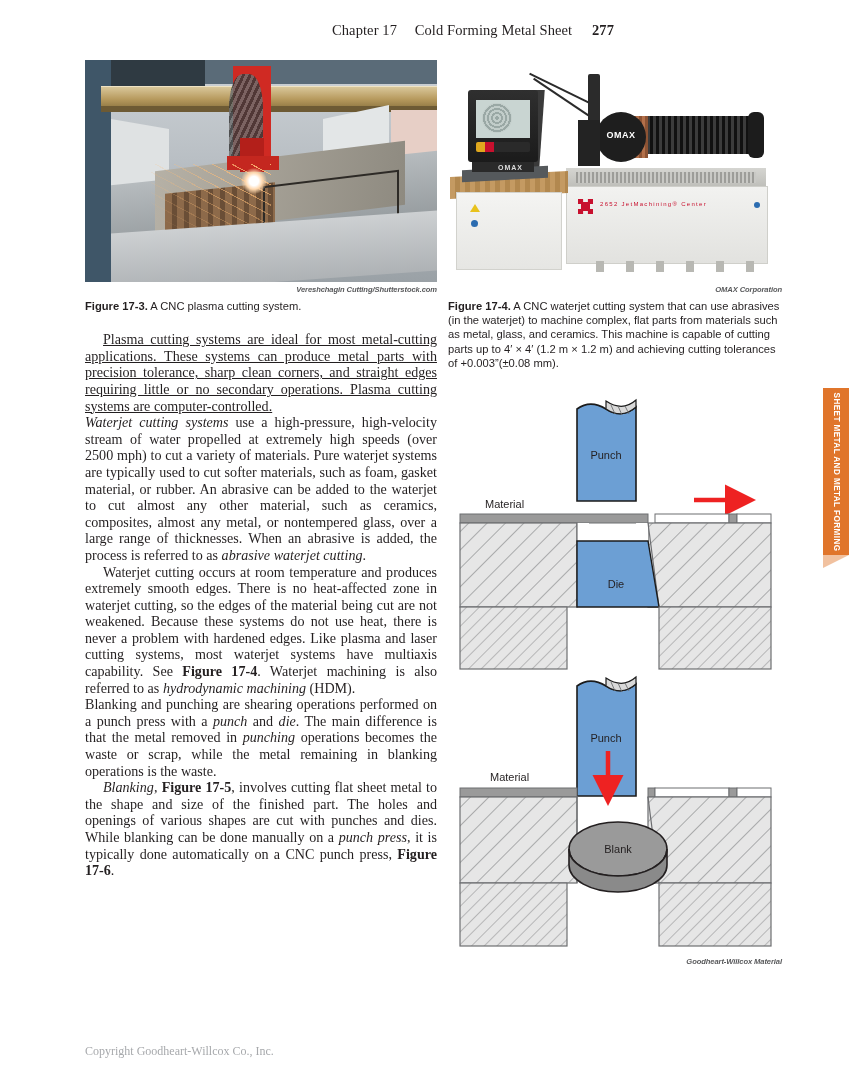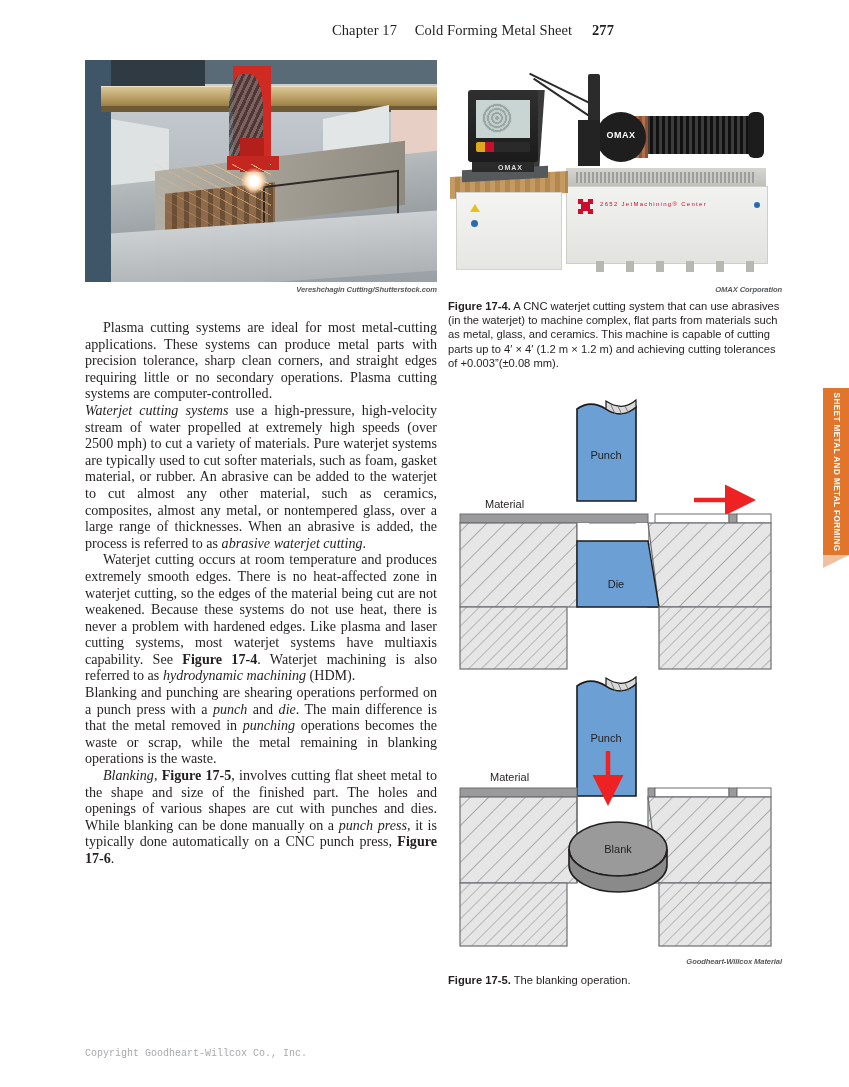--- a/index.html
+++ b/index.html
@@ -71,22 +71,22 @@
   .tab:after{
     content:"";position:absolute;left:0;bottom:-13px;
     width:0;height:0;border-style:solid;border-width:13px 26px 0 0;
     border-color:#e0752b transparent transparent transparent;
     opacity:.45;
   }
 
   
   .footer{
     position:absolute;left:85px;bottom:28px;
-    font-family:Liberation Mono, monospace;
-    font-size:10px;color:#a7a9ac;
+    font-family:Liberation Serif, serif;
+    font-size:12px;color:#a7a9ac;
   }
 
   
   .diagram{width:334px;}
   svg{display:block;}
   .dlabel{font-family:"Liberation Sans", sans-serif;font-size:11px;fill:#231f20;}
 
   
   .ph1{width:352px;height:222px;
        background:linear-gradient(#cdd2d6,#b9bfc4 45%,#9aa1a6);}
@@ -200,22 +200,25 @@
       <div class="cutline"></div>
       <div class="gantry"></div>
       <div class="hose"></div>
       <div class="gantry2"></div>
       <div class="head"></div>
       <div class="sparks"></div>
       <div class="flash"></div>
       <div class="front"></div>
     </div>
     <div class="credit">Vereshchagin Cutting/Shutterstock.com</div>
-
-    <p class="body indent" style="margin-top:25px;">Plasma cutting systems are ideal for most metal-cutting applications. These systems can produce metal parts with precision tolerance, sharp clean corners, and straight edges requiring little or no secondary operations. Plasma cutting systems are computer-controlled.</p>
+    <div class="caption">
+      <b>Figure 17-3.</b><span> A CNC plasma cutting system.</span>
+    </div>
+
+    <p class="body indent" style="margin-top:18px;text-decoration:underline;">Plasma cutting systems are ideal for most metal-cutting applications. These systems can produce metal parts with precision tolerance, sharp clean corners, and straight edges requiring little or no secondary operations. Plasma cutting systems are computer-controlled.</p>
 
     <p class="body"><i class="bi">Waterjet cutting systems</i><span> use a high-pressure, high-velocity stream of water propelled at extremely high speeds (over 2500 mph) to cut a variety of materials. Pure waterjet systems are typically used to cut softer materials, such as foam, gasket material, or rubber. An abrasive can be added to the waterjet to cut almost any other material, such as ceramics, composites, almost any metal, or nontempered glass, over a large range of thicknesses. When an abrasive is added, the process is referred to as </span><i>abrasive waterjet cutting</i><span>.</span></p>
 
     <p class="body indent"><span>Waterjet cutting occurs at room temperature and produces extremely smooth edges. There is no heat-affected zone in waterjet cutting, so the edges of the material being cut are not weakened. Because these systems do not use heat, there is never a problem with hardened edges. Like plasma and laser cutting systems, most waterjet systems have multiaxis capability. See </span><b>Figure 17-4</b><span>. Waterjet machining is also referred to as </span><i>hydrodynamic machining</i><span> (HDM).</span></p>
 
     <p class="body"><span>Blanking and punching are shearing operations performed on a punch press with a </span><span class="bi">punch</span><span> and </span><span class="bi">die</span><span>. The main difference is that the metal removed in </span><span class="bi">punching</span><span> operations becomes the waste or scrap, while the metal remaining in blanking operations is the waste.</span></p>
 
     <p class="body indent"><i>Blanking</i><span>, </span><b>Figure 17-5</b><span>, involves cutting flat sheet metal to the shape and size of the finished part. The holes and openings of various shapes are cut with punches and dies. While blanking can be done manually on a </span><span class="bi">punch press</span><span>, it is typically done automatically on a CNC punch press, </span><b>Figure 17-6</b><span>.</span></p>
   </div>
 
@@ -337,23 +340,20 @@
           <path d="M121 453 L121 469 A49 27 0 0 0 219 469 L219 453 A49 27 0 0 1 121 453 Z" fill="#8a8a8a" stroke="#231f20" stroke-width="1.6"></path>
           <text class="dlabel" x="170" y="457" text-anchor="middle">Blank</text>
 
           <rect x="12" y="487" width="107" height="63" fill="url(#hatch2)" stroke="#6d6e71" stroke-width="1.2"></rect>
           <rect x="211" y="487" width="112" height="63" fill="url(#hatch2)" stroke="#6d6e71" stroke-width="1.2"></rect>
         </g>
       </svg>
     </div>
 
     <div class="credit">Goodheart-Willcox Material</div>
-    <div class="caption" style="margin-top:7px;">
-      <b>Figure 17-5.</b><span> The blanking operation.</span>
-    </div>
   </div>
 
   <div class="tab">
     <div class="tabtxt">SHEET METAL AND METAL FORMING</div>
   </div>
 
   <div class="footer">Copyright Goodheart-Willcox Co., Inc.</div>
 </div>
 
 </body></html>

